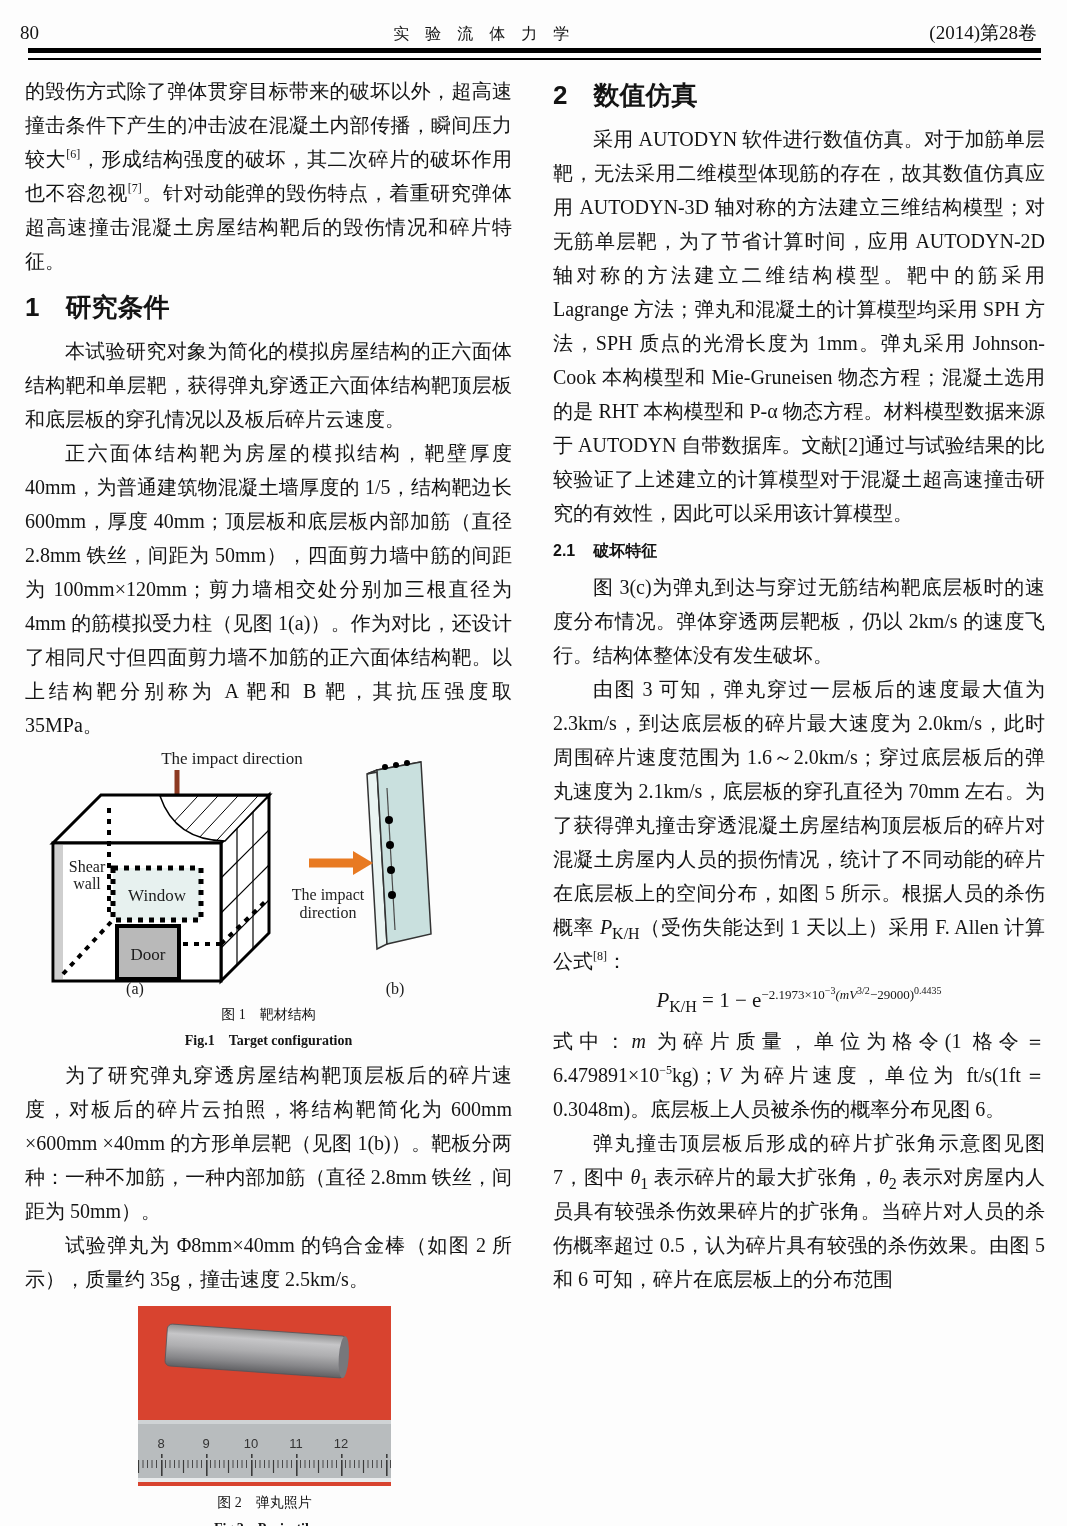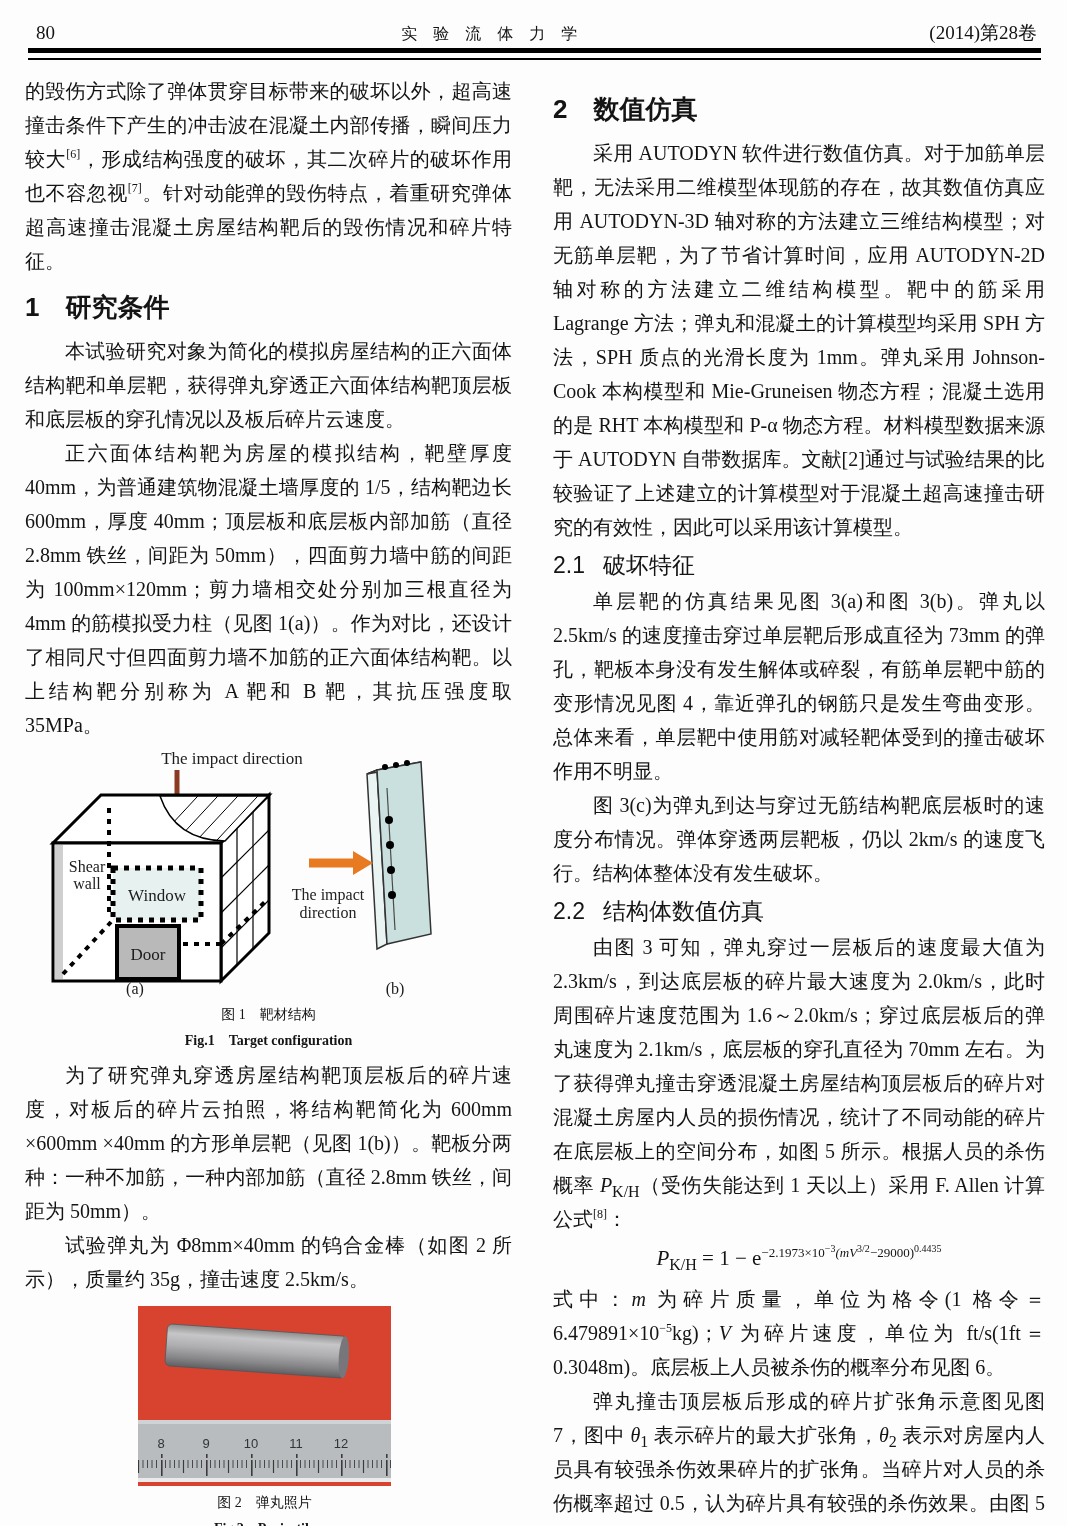--- a/index.html
+++ b/index.html
@@ -1,38 +1,38 @@
 <!DOCTYPE html>
 <html><head>
 <meta charset="utf-8">
 <style>
   html,body{margin:0;padding:0;background:#ffffff;}
   .page{position:relative;width:1067px;height:1526px;background:#fdfdfd;overflow:hidden;
         font-family:"Liberation Serif","DejaVu Serif",serif;color:#141414;}
   
-  .hdr{position:absolute;top:20px;left:36px;right:30px;display:flex;
+  .hdr{position:absolute;top:20px;left:20px;right:30px;display:flex;
        justify-content:space-between;align-items:baseline;font-size:19px;}
   .hdr .jtitle{letter-spacing:6px;font-size:16px;}
   .rule-thick{position:absolute;top:48px;left:28px;right:26px;height:5px;background:#000;}
   .rule-thin{position:absolute;top:58px;left:28px;right:26px;height:2px;background:#000;}
   
   .col{position:absolute;top:74px;}
   .col-left{left:25px;width:487px;}
   .col-right{left:553px;width:492px;}
   p.body{margin:0;font-size:20px;line-height:34px;text-align:justify;
          text-justify:inter-ideograph;}
   p.ind{text-indent:2em;}
   .sup{font-size:12px;vertical-align:super;line-height:0;}
   sub.v{font-size:16px;vertical-align:sub;line-height:0;}
   i{font-style:italic;}
   h2.sec{margin:14px 0 12px 0;font-family:"Liberation Sans","DejaVu Sans",sans-serif;
          font-weight:bold;font-size:26px;line-height:30px;}
   h2.sec .num{margin-right:26px;}
   h3.subsec{margin:8px 0 6px 0;font-family:"Liberation Sans","DejaVu Sans",sans-serif;
-            font-weight:normal;font-size:23px;line-height:26px;}
+            font-weight:bold;font-size:16px;line-height:26px;}
   h3.subsec .num{margin-right:18px;}
   
   .fig{margin:6px 0 4px 0;}
   .figcap{text-align:center;font-size:14px;line-height:26px;margin:0;}
   .figcap.en{font-weight:bold;font-family:"Liberation Serif",serif;}
   .fig2wrap{margin:10px 0 6px 113px;}
   .formula{margin:4px 0 6px 0;text-align:center;font-size:21px;line-height:36px;}
   .formula .exp{font-size:13px;vertical-align:super;line-height:0;}
   .formula .exp .exp2{font-size:10px;vertical-align:super;line-height:0;}
 </style>
@@ -179,30 +179,28 @@
           </g>
           <rect x="0" y="148" width="253" height="22" fill="url(#ticks)"></rect>
         </g>
       </svg>
       <p class="figcap" style="width:253px">图 2　弹丸照片</p>
       <p class="figcap en" style="width:253px">Fig.2　Projectile</p>
     </div>
   </div>
 
   <div class="col col-right">
-    <h2 class="sec" style="margin-top:20px"><span class="num">2</span><span>数值仿真</span></h2>
+    <h2 class="sec" style="margin-top:6px"><span class="num">2</span><span>数值仿真</span></h2>
 
     <p class="body ind">采用 AUTODYN 软件进行数值仿真。对于加筋单层靶，无法采用二维模型体现筋的存在，故其数值仿真应用 AUTODYN-3D 轴对称的方法建立三维结构模型；对无筋单层靶，为了节省计算时间，应用 AUTODYN-2D 轴对称的方法建立二维结构模型。靶中的筋采用 Lagrange 方法；弹丸和混凝土的计算模型均采用 SPH 方法，SPH 质点的光滑长度为 1mm。弹丸采用 Johnson-Cook 本构模型和 Mie-Gruneisen 物态方程；混凝土选用的是 RHT 本构模型和 P-α 物态方程。材料模型数据来源于 AUTODYN 自带数据库。文献[2]通过与试验结果的比较验证了上述建立的计算模型对于混凝土超高速撞击研究的有效性，因此可以采用该计算模型。</p>
 
     <h3 class="subsec"><span class="num">2.1</span><span>破坏特征</span></h3>
 
-    <p class="body ind">单层靶的仿真结果见图 3(a)和图 3(b)。弹丸以 2.5km/s 的速度撞击穿过单层靶后形成直径为 73mm 的弹孔，靶板本身没有发生解体或碎裂，有筋单层靶中筋的变形情况见图 4，靠近弹孔的钢筋只是发生弯曲变形。总体来看，单层靶中使用筋对减轻靶体受到的撞击破坏作用不明显。</p>
     <p class="body ind">图 3(c)为弹丸到达与穿过无筋结构靶底层板时的速度分布情况。弹体穿透两层靶板，仍以 2km/s 的速度飞行。结构体整体没有发生破坏。</p>
 
-    <h3 class="subsec"><span class="num">2.2</span><span>结构体数值仿真</span></h3>
 
     <p class="body ind"><span>由图 3 可知，弹丸穿过一层板后的速度最大值为 2.3km/s，到达底层板的碎片最大速度为 2.0km/s，此时周围碎片速度范围为 1.6～2.0km/s；穿过底层板后的弹丸速度为 2.1km/s，底层板的穿孔直径为 70mm 左右。为了获得弹丸撞击穿透混凝土房屋结构顶层板后的碎片对混凝土房屋内人员的损伤情况，统计了不同动能的碎片在底层板上的空间分布，如图 5 所示。根据人员的杀伤概率 </span><i>P</i><sub class="v">K/H</sub><span>（受伤失能达到 1 天以上）采用 F. Allen 计算公式</span><span class="sup">[8]</span><span>：</span></p>
 
     <div class="formula"><i>P</i><sub class="v">K/H</sub><span> = 1 − e</span><span class="exp"><span>−2.1973×10</span><span class="exp2">−3</span><i>(mV</i><span class="exp2">3/2</span><span>−29000)</span><span class="exp2">0.4435</span></span></div>
 
     <p class="body"><span>式中：</span><i>m</i><span> 为碎片质量，单位为格令(1 格令＝6.479891×10</span><span class="sup">−5</span><span>kg)；</span><i>V</i><span> 为碎片速度，单位为 ft/s(1ft＝0.3048m)。底层板上人员被杀伤的概率分布见图 6。</span></p>
 
     <p class="body ind"><span>弹丸撞击顶层板后形成的碎片扩张角示意图见图 7，图中 </span><i>θ</i><sub class="v">1</sub><span> 表示碎片的最大扩张角，</span><i>θ</i><sub class="v">2</sub><span> 表示对房屋内人员具有较强杀伤效果碎片的扩张角。当碎片对人员的杀伤概率超过 0.5，认为碎片具有较强的杀伤效果。由图 5 和 6 可知，碎片在底层板上的分布范围</span></p>
   </div>
 

